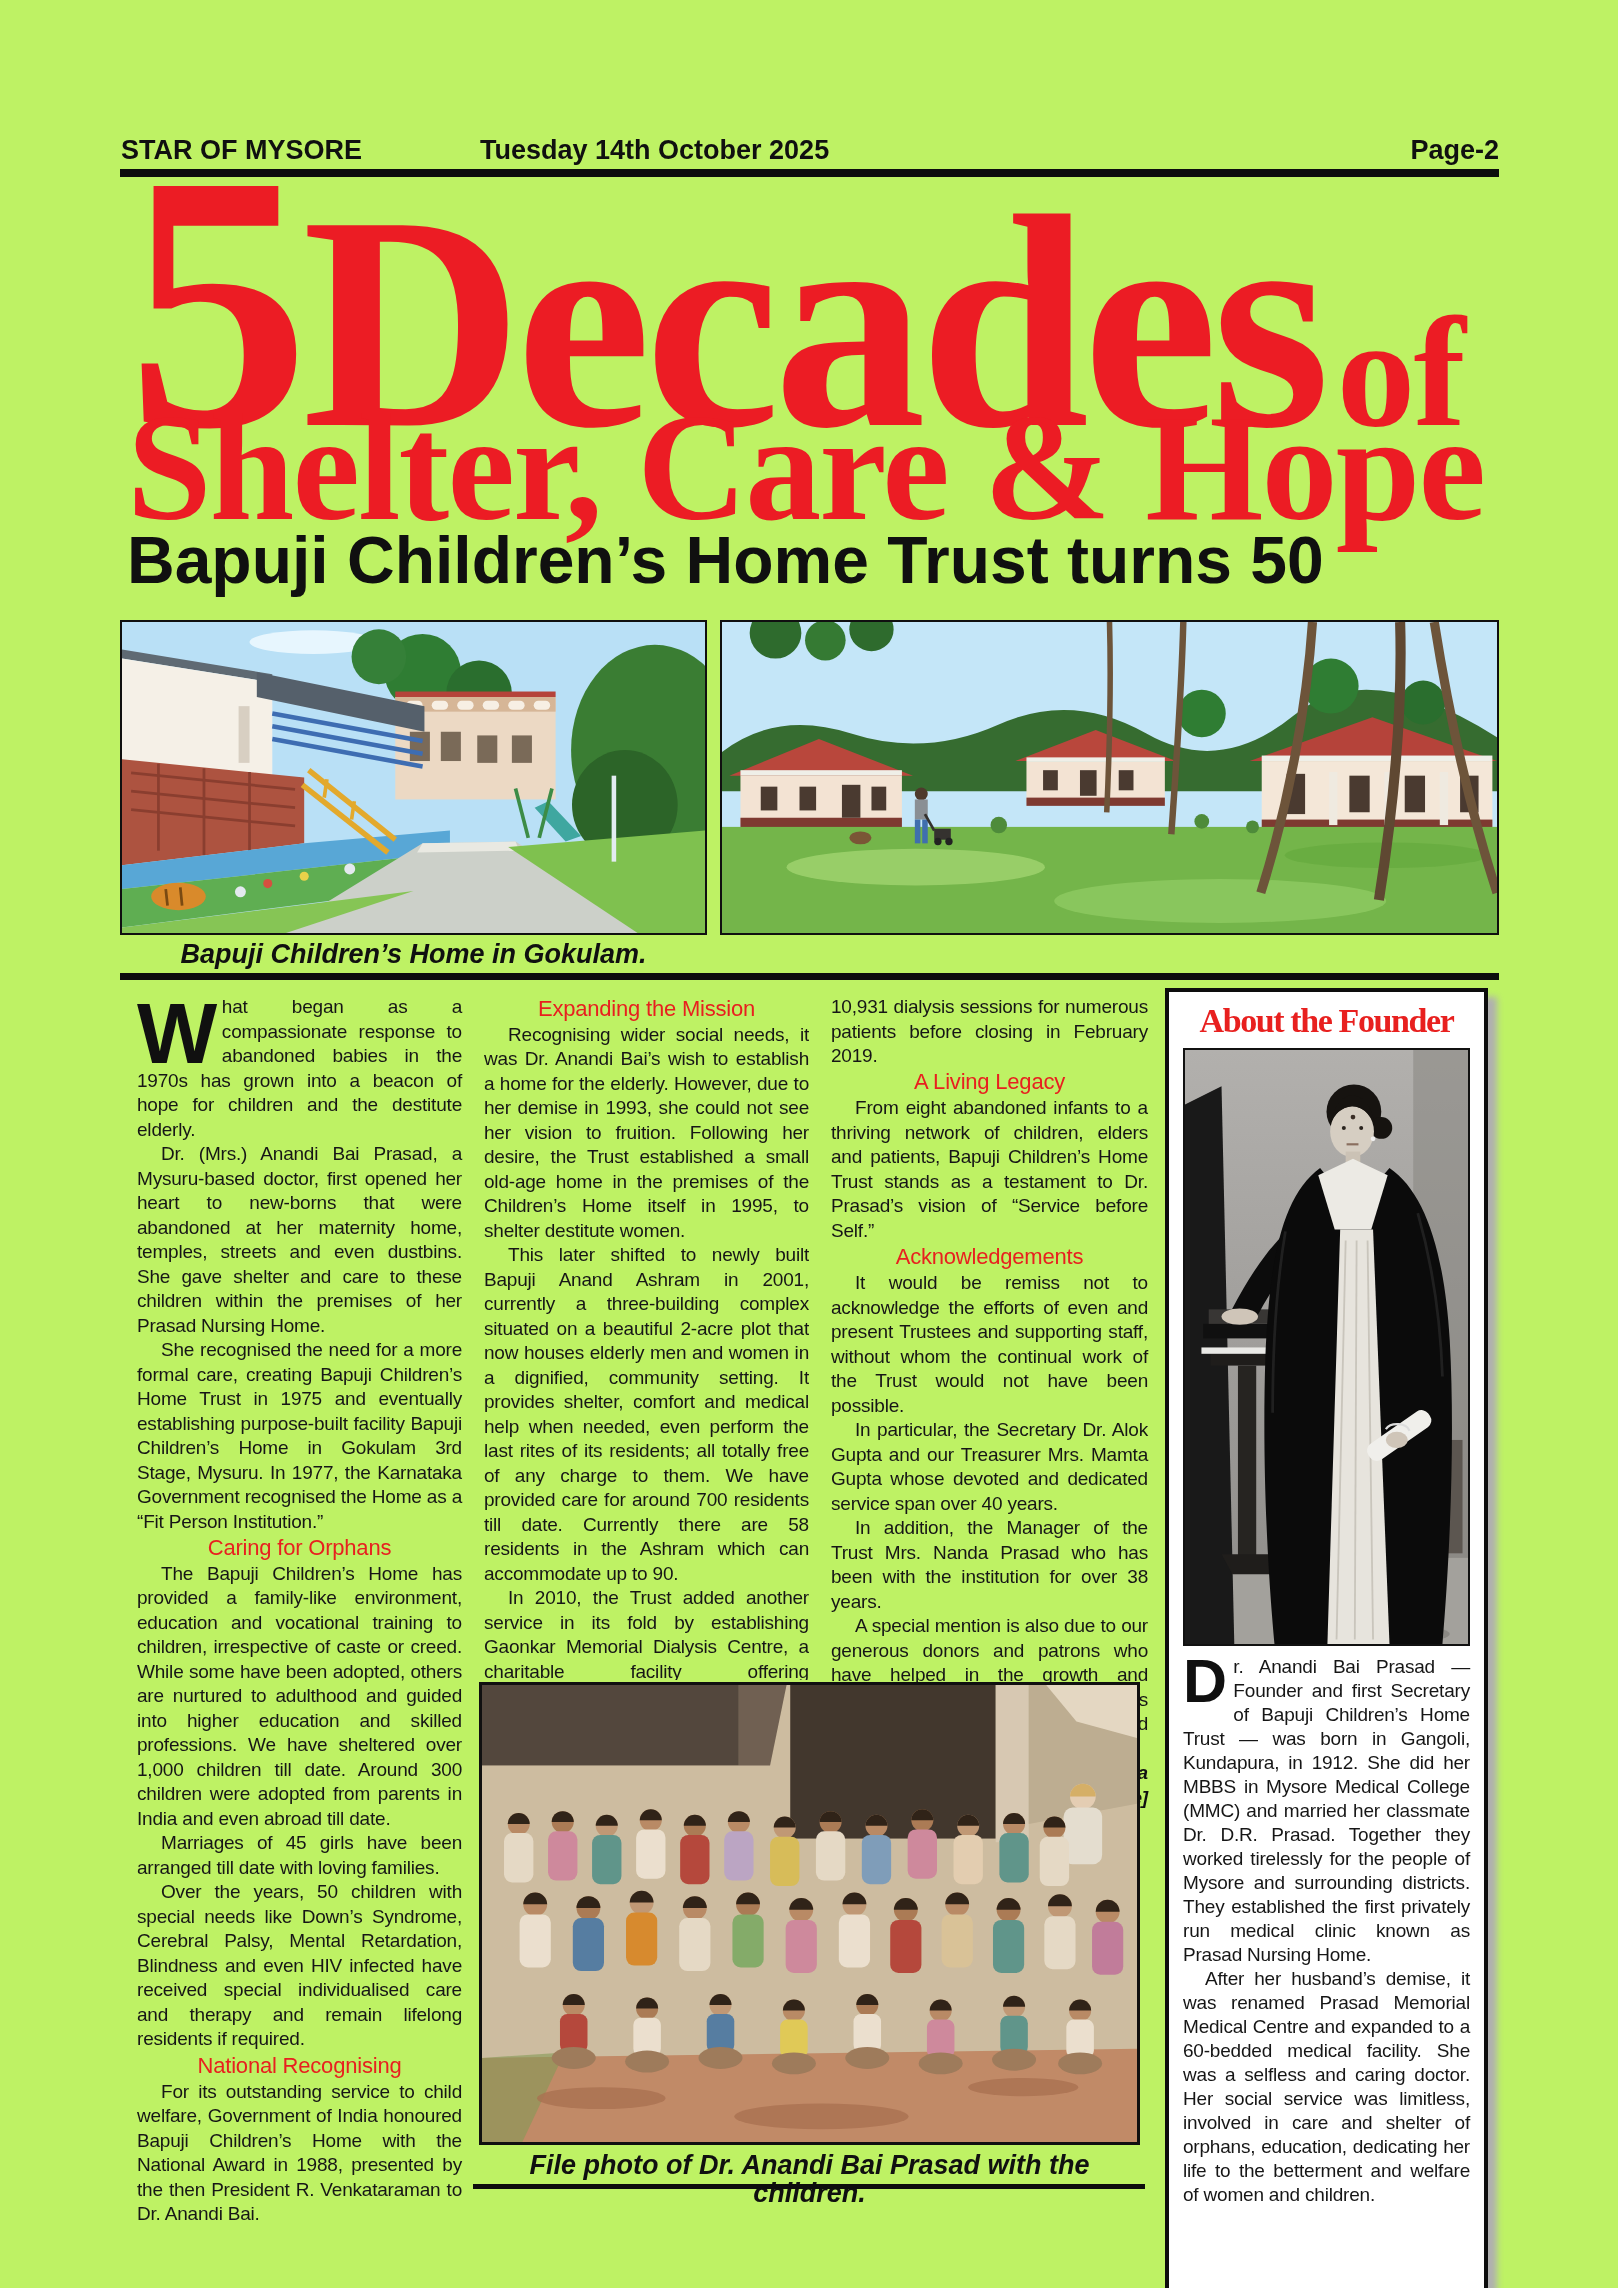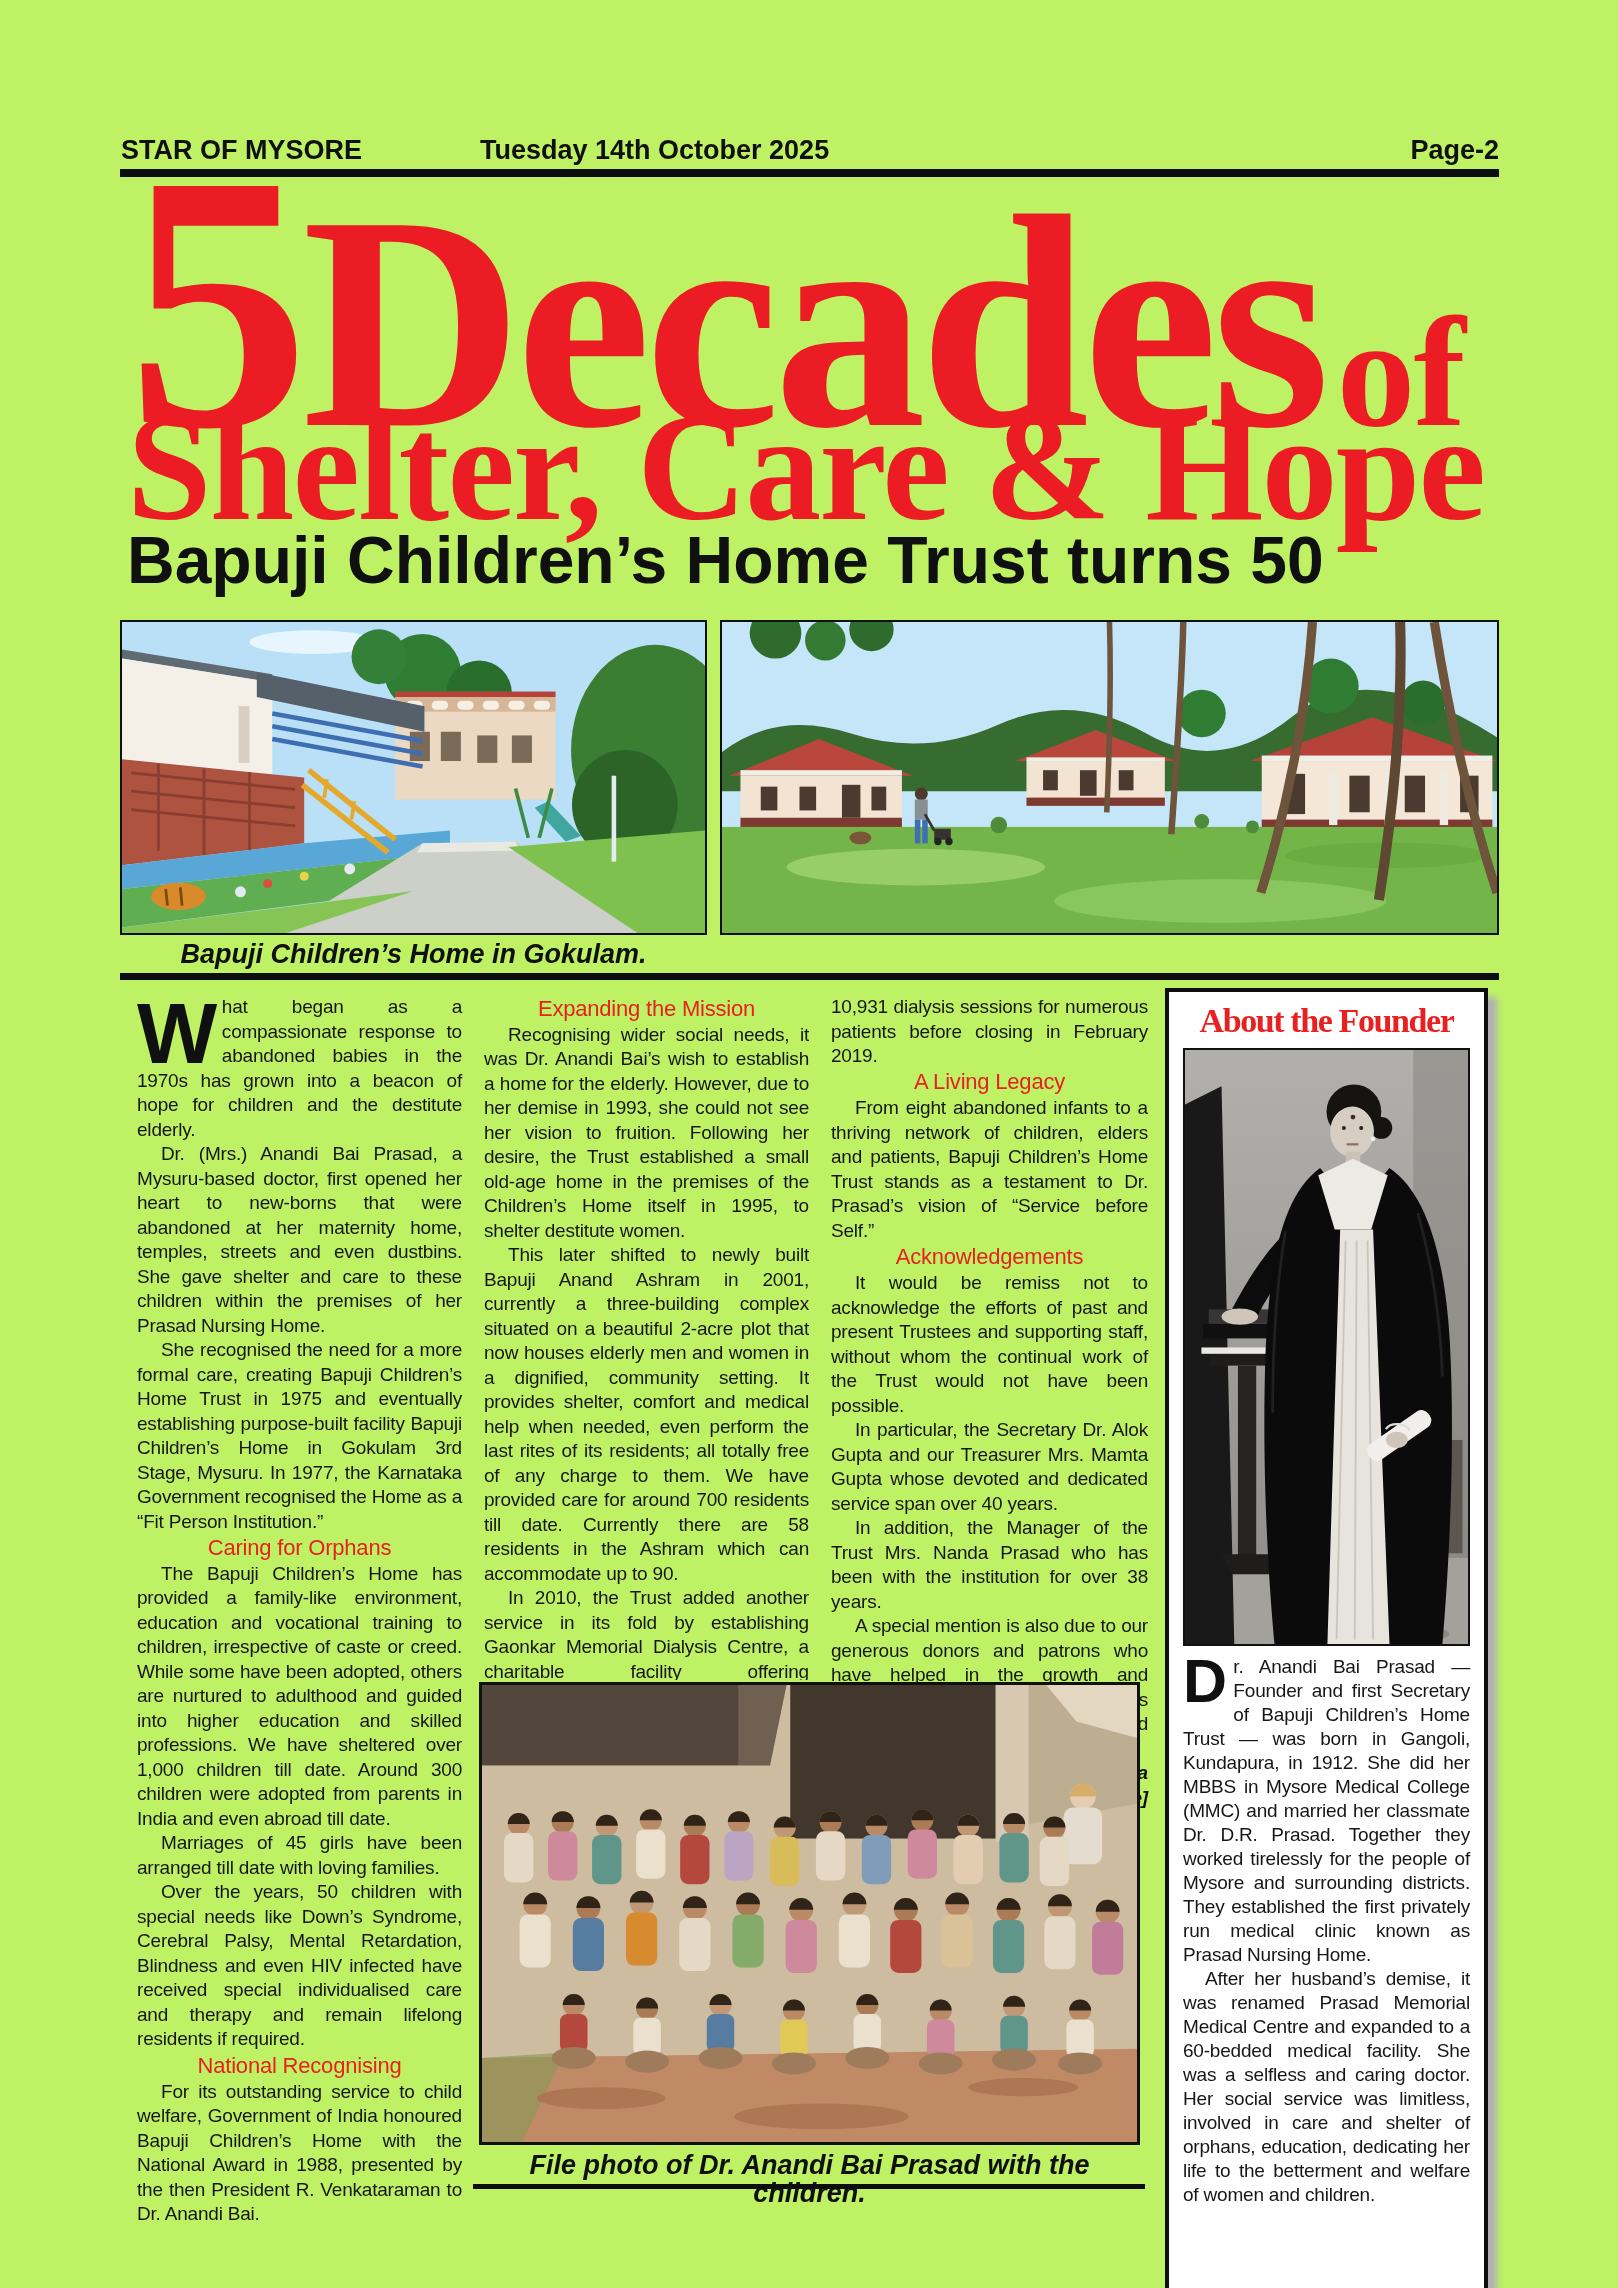--- a/index.html
+++ b/index.html
@@ -213,21 +213,21 @@
     <p>Recognising wider social needs, it was Dr. Anandi Bai’s wish to establish a home for the elderly. However, due to her demise in 1993, she could not see her vision to fruition. Following her desire, the Trust established a small old-age home in the premises of the Children’s Home itself in 1995, to shelter destitute women.</p>
     <p>This later shifted to newly built Bapuji Anand Ashram in 2001, currently a three-building complex situated on a beautiful 2-acre plot that now houses elderly men and women in a dignified, community setting. It provides shelter, comfort and medical help when needed, even perform the last rites of its residents; all totally free of any charge to them. We have provided care for around 700 residents till date. Currently there are 58 residents in the Ashram which can accommodate up to 90.</p>
     <p>In 2010, the Trust added another service in its fold by establishing Gaonkar Memorial Dialysis Centre, a charitable facility offering haemodialysis at a fraction of commercial rates. The Centre, supported by local Nephrologists, performed</p>
   </div>
 
   <div class="col col-3">
     <p class="noindent">10,931 dialysis sessions for numerous patients before closing in February 2019.</p>
     <div class="sec">A Living Legacy</div>
     <p>From eight abandoned infants to a thriving network of children, elders and patients, Bapuji Children’s Home Trust stands as a testament to Dr. Prasad’s vision of “Service before Self.”</p>
     <div class="sec">Acknowledgements</div>
-    <p>It would be remiss not to acknowledge the efforts of past and present Trustees and supporting staff, without whom the continual work of the Trust would not have been possible.</p>
+    <p>It would be remiss not to acknowledge the efforts of even and present Trustees and supporting staff, without whom the continual work of the Trust would not have been possible.</p>
     <p>In particular, the Secretary Dr. Alok Gupta and our Treasurer Mrs. Mamta Gupta whose devoted and dedicated service span over 40 years.</p>
     <p>In addition, the Manager of the Trust Mrs. Nanda Prasad who has been with the institution for over 38 years.</p>
     <p>A special mention is also due to our generous donors and patrons who have helped in the growth and advancement of the numerous services that have been developed and run by the Trust.</p>
     <p class="byline">[Compiled by Dr. Sangeetha Mahesh, Honorary Trustee]</p>
   </div>
 
   <div class="photo photo-center">
     <svg viewBox="0 0 714 500" preserveAspectRatio="none">
       <rect width="714" height="500" fill="#cfc1a6"></rect>
       <rect width="280" height="88" fill="#4a423b"></rect>

